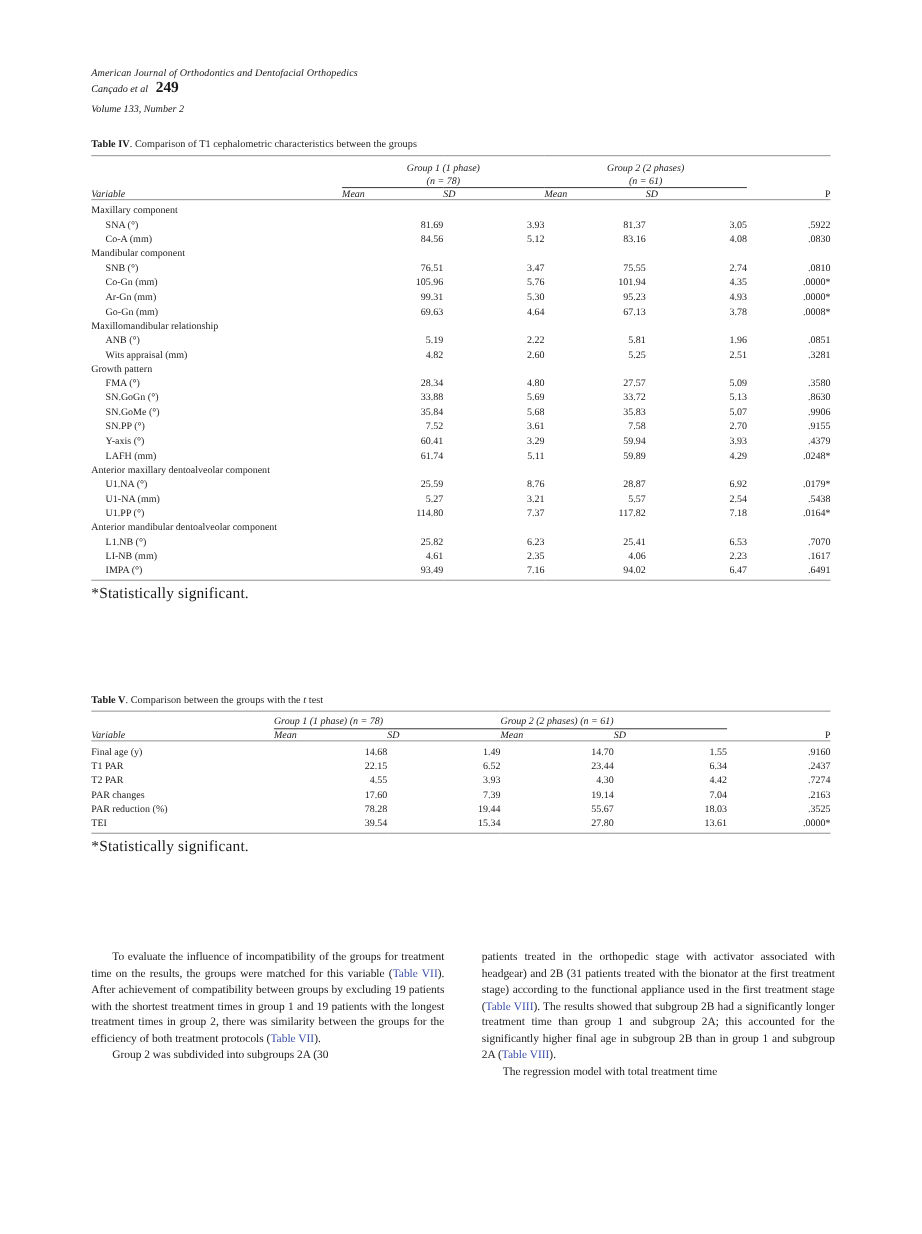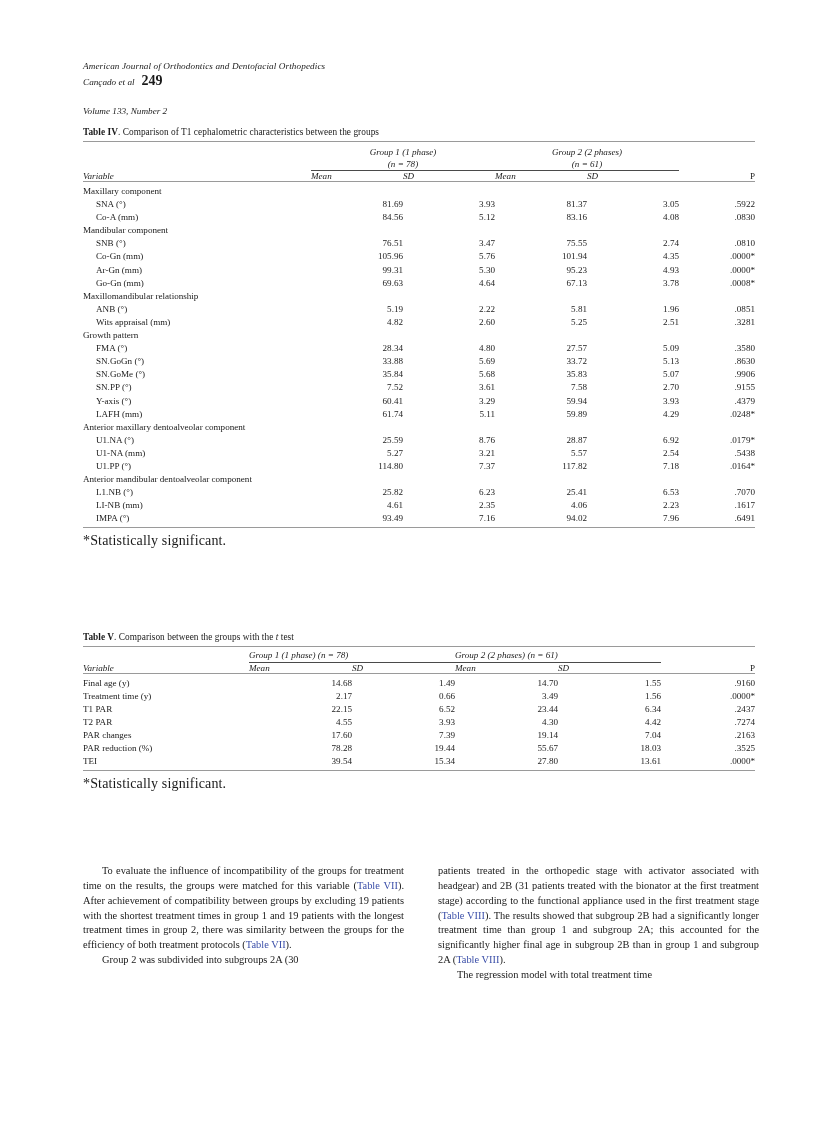--- a/index.html
+++ b/index.html
@@ -49,21 +49,21 @@
   }
   .runhead-page {
     font-style: normal;
     font-weight: bold;
     font-size: 14px;
     margin-left: 7px;
     letter-spacing: 0;
   }
   .runhead-vol {
     font-style: italic;
-    margin-top: 16px;
+    margin-top: 5px;
   }
 
   
   .table-block { position: absolute; left: 83px; width: 672px; }
   #table4-block { top: 127px; }
   #table5-block { top: 632px; }
 
   .table-caption {
     font-size: 9.3px;
     margin-bottom: 4px;
@@ -418,21 +418,21 @@
             <td class="num">2.35</td>
             <td class="num">4.06</td>
             <td class="num">2.23</td>
             <td class="num">.1617</td>
           </tr>
           <tr class="drow lastdata">
             <td class="lbl item">IMPA (°)</td>
             <td class="num">93.49</td>
             <td class="num">7.16</td>
             <td class="num">94.02</td>
-            <td class="num">7.96</td>
+            <td class="num">6.47</td>
             <td class="num">.6491</td>
           </tr>
         </tbody>
       <tbody>
         <tr class="rule-thick rule-top">
             <td colspan="6"></td>
           </tr>
       </tbody>
     </table>
     <div class="footnote">*Statistically significant.</div>
@@ -484,28 +484,20 @@
       <tbody id="t5-body">
           <tr class="drow firstdata">
             <td class="lbl grouplabel">Final age (y)</td>
             <td class="num">14.68</td>
             <td class="num">1.49</td>
             <td class="num">14.70</td>
             <td class="num">1.55</td>
             <td class="num">.9160</td>
           </tr>
           <tr class="drow">
-            <td class="lbl grouplabel">Treatment time (y)</td>
-            <td class="num">2.17</td>
-            <td class="num">0.66</td>
-            <td class="num">3.49</td>
-            <td class="num">1.56</td>
-            <td class="num">.0000*</td>
-          </tr>
-          <tr class="drow">
             <td class="lbl grouplabel">T1 PAR</td>
             <td class="num">22.15</td>
             <td class="num">6.52</td>
             <td class="num">23.44</td>
             <td class="num">6.34</td>
             <td class="num">.2437</td>
           </tr>
           <tr class="drow">
             <td class="lbl grouplabel">T2 PAR</td>
             <td class="num">4.55</td>

